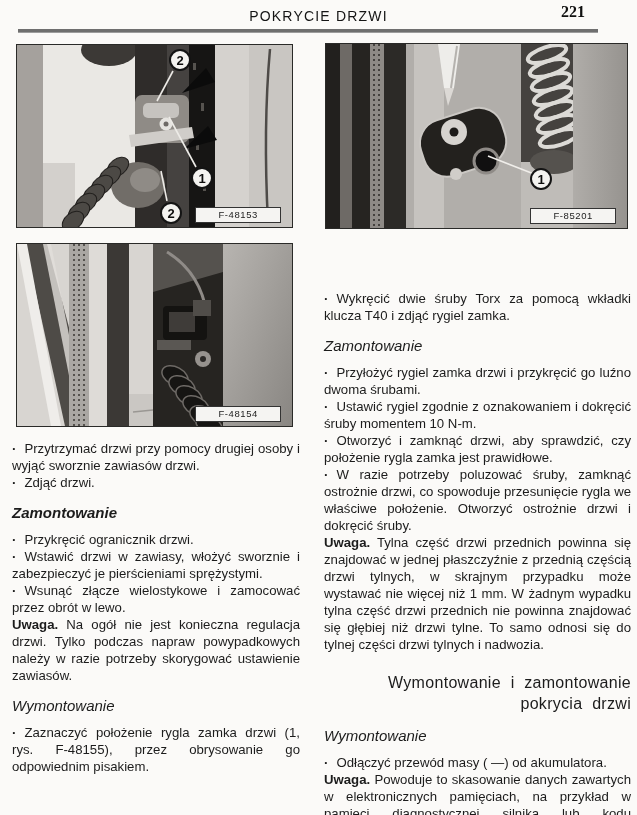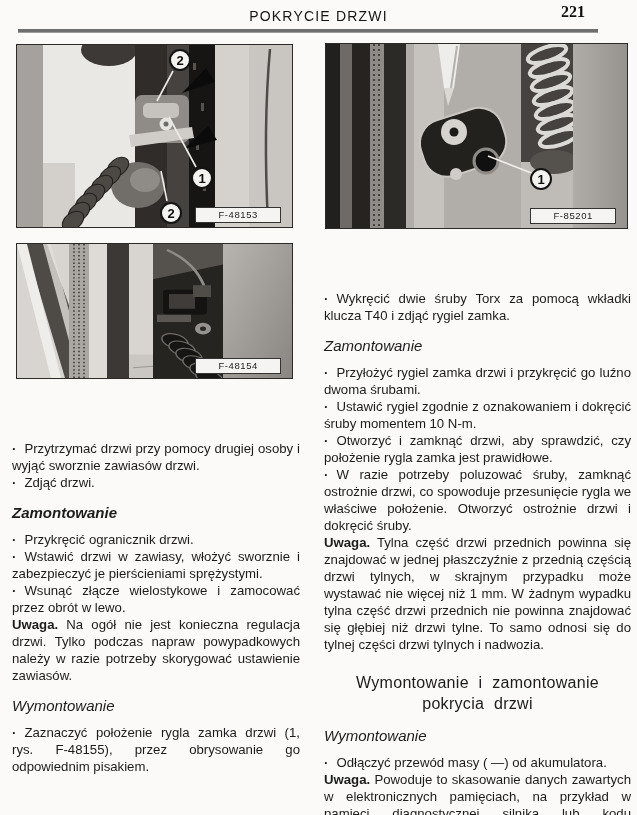--- a/index.html
+++ b/index.html
@@ -49,21 +49,21 @@
   .h-bolditalic{
     font-style:italic;font-weight:700;font-size:15px;
     margin:13px 0 10px !important;text-align:left;
   }
   .h-italic{
     font-style:italic;font-weight:400;font-size:15px;
     margin:13px 0 10px !important;text-align:left;
   }
   .h-section{
     font-size:16px;line-height:20.5px;letter-spacing:.3px;word-spacing:5px;
-    margin:20px 0 6px !important;text-align:center;white-space:pre-line;
+    margin:20px 0 6px !important;text-align:right;white-space:pre-line;
   }
   #col-left{left:12px;top:440px;width:288px;}
   #col-right{left:324px;top:250px;width:307px;margin-top:40px;}
 </style>
 </head>
 <body>
 
 <div class="page">
 
   <div class="header-title">POKRYCIE DRZWI</div>
@@ -117,21 +117,21 @@
         <line x1="179" y1="122" x2="152" y2="72"></line>
         <line x1="150" y1="156" x2="144" y2="126"></line>
       </g>
     </svg>
     <div class="callout" style="left:152px;top:4px;">2</div>
     <div class="callout" style="left:174px;top:122px;">1</div>
     <div class="callout" style="left:143px;top:157px;">2</div>
     <div class="fig-label">F-48153</div>
   </div>
 
-  <div class="figure" style="left:16px;top:243px;width:277px;height:136px;">
+  <div class="figure" style="left:16px;top:243px;width:277px;height:184px;">
     <svg viewBox="0 0 275 182" preserveAspectRatio="none">
       <defs>
         <linearGradient id="g2" x1="0" y1="0" x2="1" y2="1">
           <stop offset="0" stop-color="#b8b5b1"></stop>
             <stop offset="1" stop-color="#898682"></stop>
         </linearGradient>
       </defs>
       <rect width="275" height="182" fill="#d2cfcb"></rect>
       <rect x="205" width="70" height="182" fill="url(#g2)"></rect>
       <rect width="52" height="182" fill="#d8d5d1"></rect>

